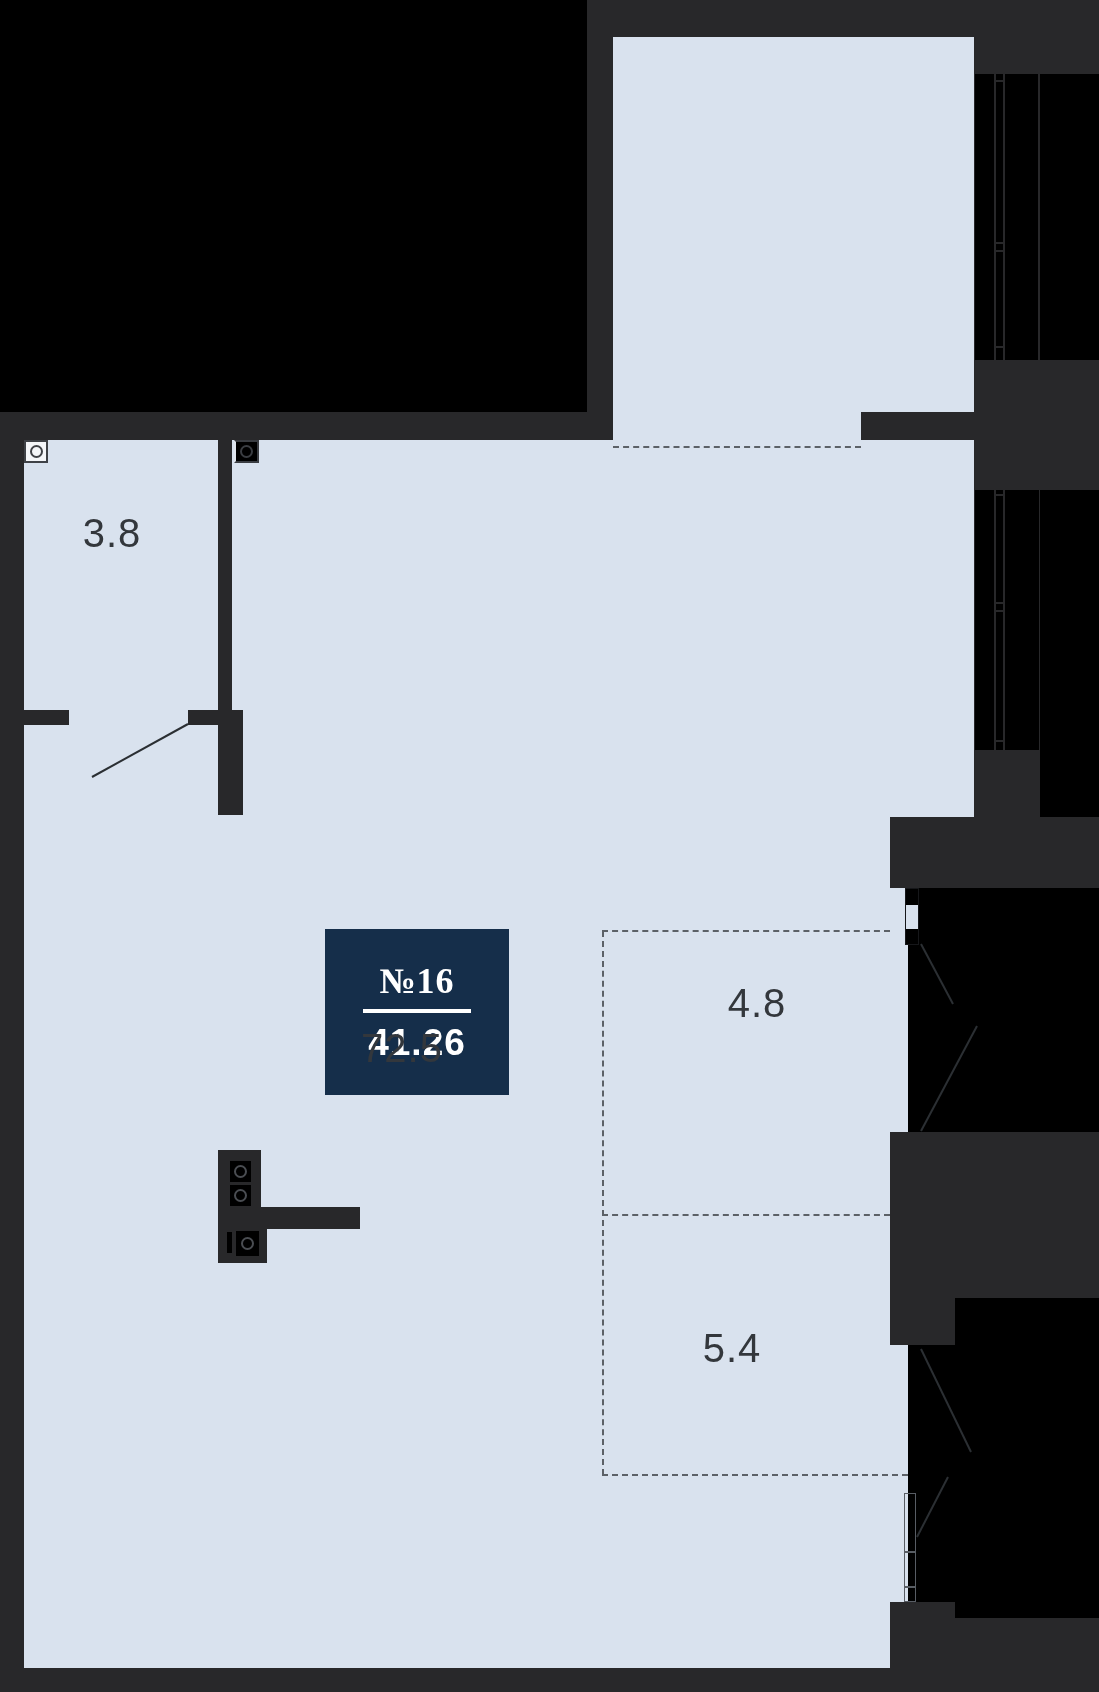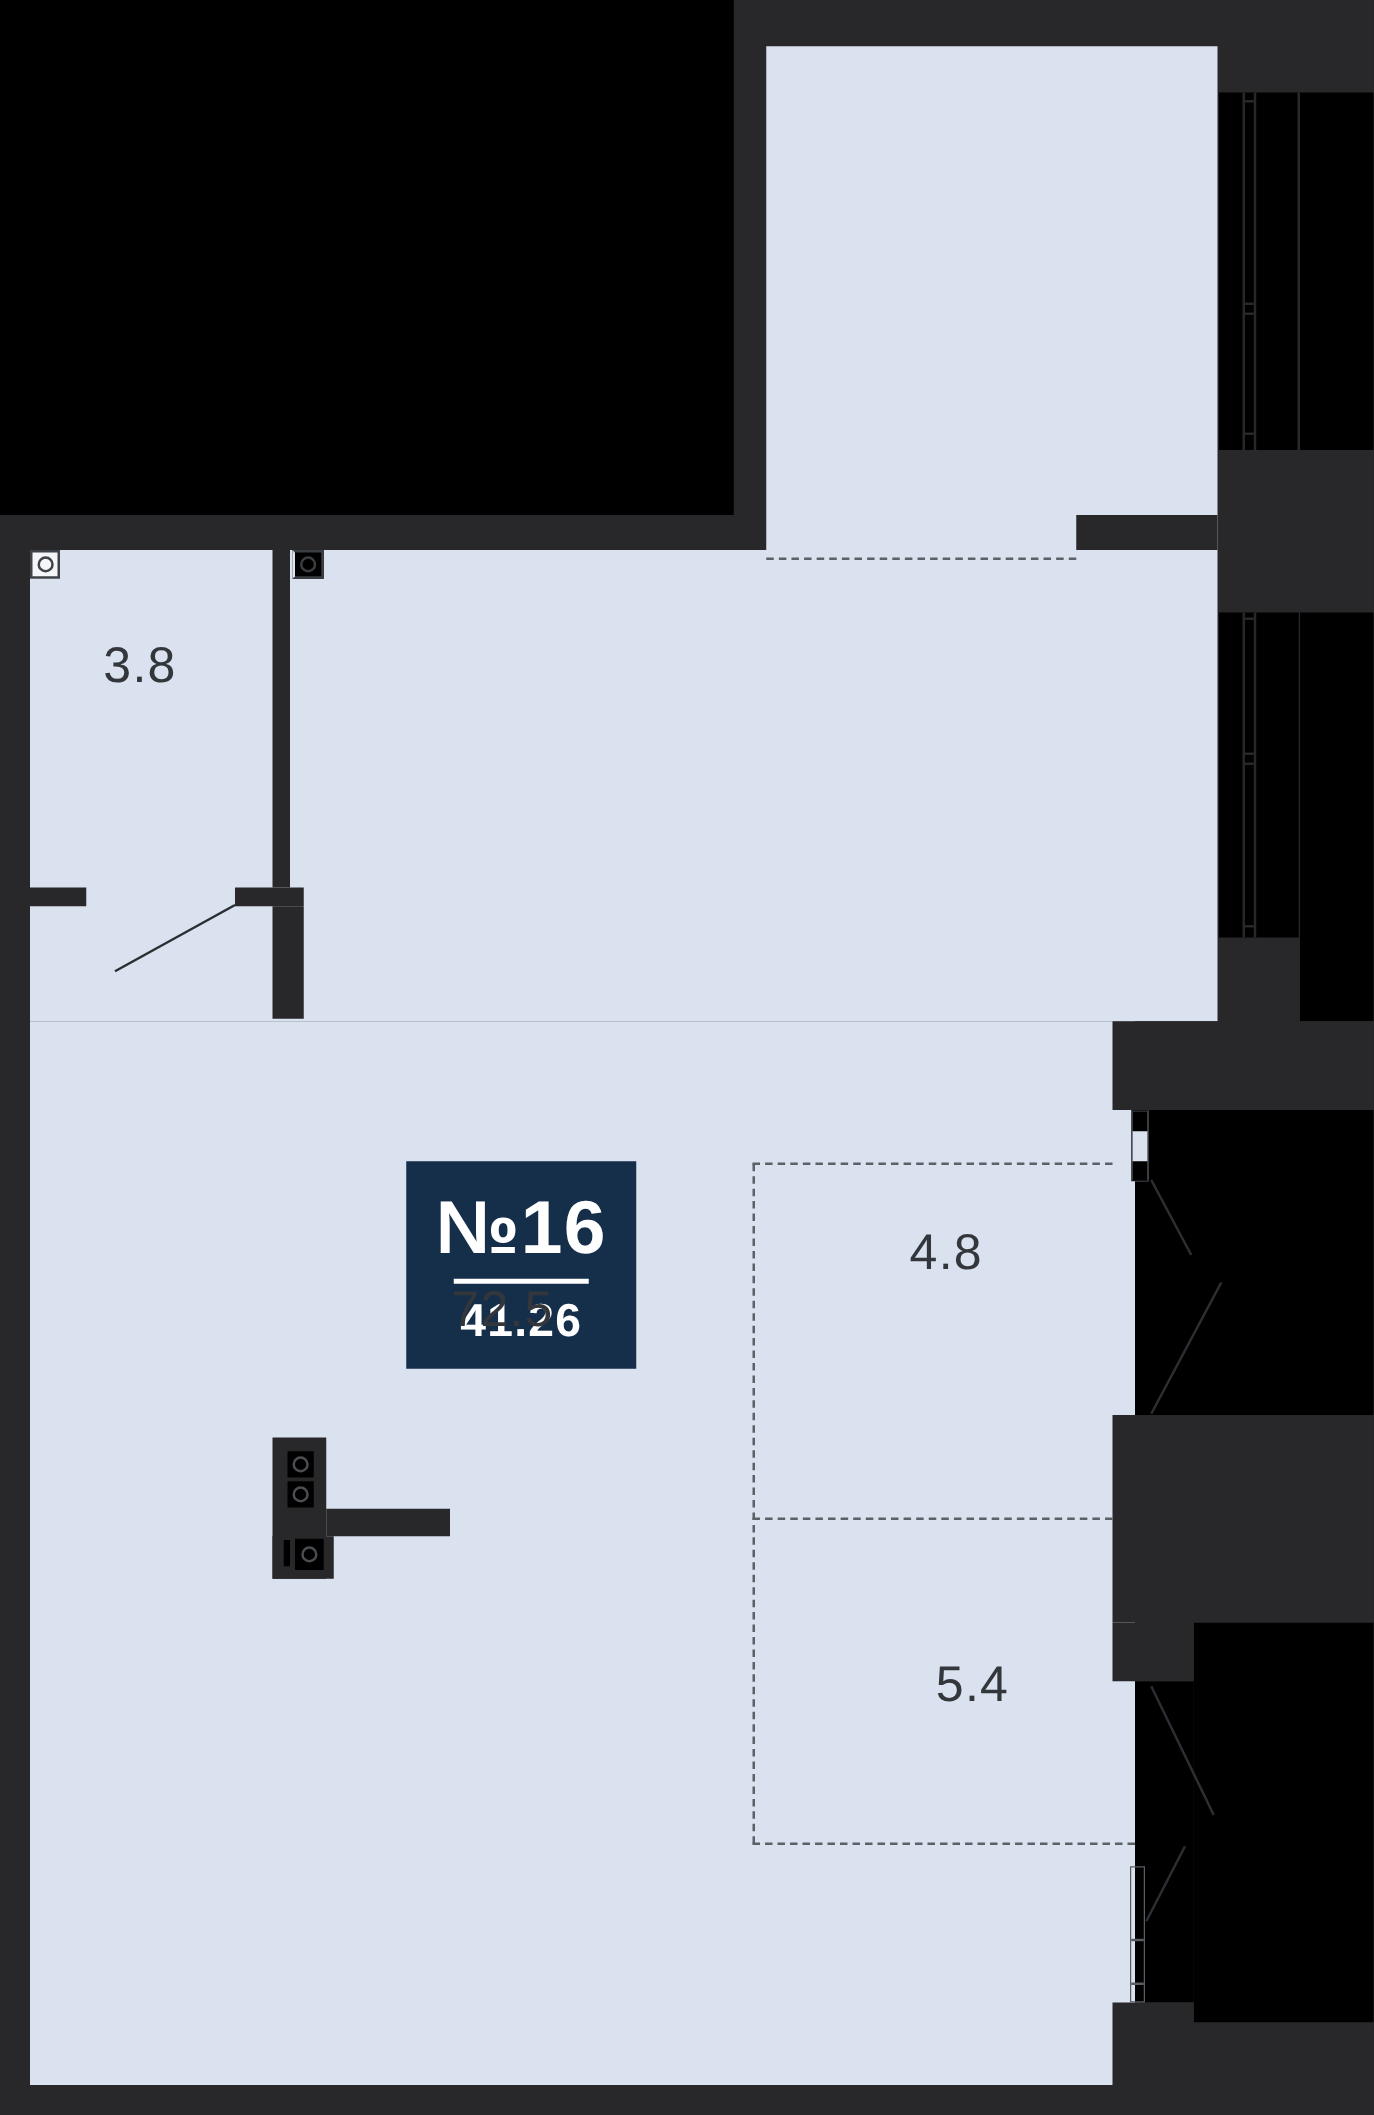--- a/index.html
+++ b/index.html
@@ -13,21 +13,21 @@
   .black{background:var(--exterior);}
   .wall{background:var(--wall);}
   .room{background:var(--room);}
   .tick{background:var(--wall);}
   .room-label{color:var(--label);font-size:40px;letter-spacing:1px;
     transform:translate(-50%,-50%);white-space:nowrap;}
   .dash-h{border-top:2px dashed var(--dash);height:0;}
   .dash-v{border-left:2px dashed var(--dash);width:0;}
   #badge{background:var(--badge);display:flex;flex-direction:column;align-items:center;
     justify-content:center;}
-  #badge .num{color:var(--white);font-size:60px;font-weight:700;letter-spacing:1px;position:static;}
+  #badge .num{color:var(--white);font-size:36px;font-weight:700;letter-spacing:1px;position:static;font-family:Liberation Serif, serif;}
   #badge .sep{position:static;width:108px;height:4px;background:var(--white);margin:7px 0 9px 0;}
   #badge .area{color:var(--white);font-size:37px;font-weight:700;letter-spacing:1px;position:static;}
   .ventbox{border:2px solid #3f4247;display:flex;align-items:center;justify-content:center;}
   .vent-circle{position:static !important;width:13px;height:13px;border-radius:50%;
     border:2px solid #3f4247;}
   .burner{background:var(--exterior);display:flex;align-items:center;justify-content:center;}
   .burner .vent-circle{border-color:#4a4d52;}
   svg{position:absolute;left:0;top:0;}
 </style>
 </head>
@@ -122,15 +122,15 @@
 
   <div id="badge" style="left:325px;top:929px;width:184px;height:166px;">
     <div class="num">№16</div>
     <div class="sep"></div>
     <div class="area">41.26</div>
   </div>
 
   <div class="room-label" style="left:112px;top:533px;text-align:right;">3.8</div>
   <div class="room-label" style="left:402px;top:1048px;">72.5</div>
   <div class="room-label" style="left:757px;top:1003px;">4.8</div>
-  <div class="room-label" style="left:778px;top:1348px;">5.4</div>
+  <div class="room-label" style="left:732px;top:1348px;">5.4</div>
 
 </div>
 
 </body></html>

